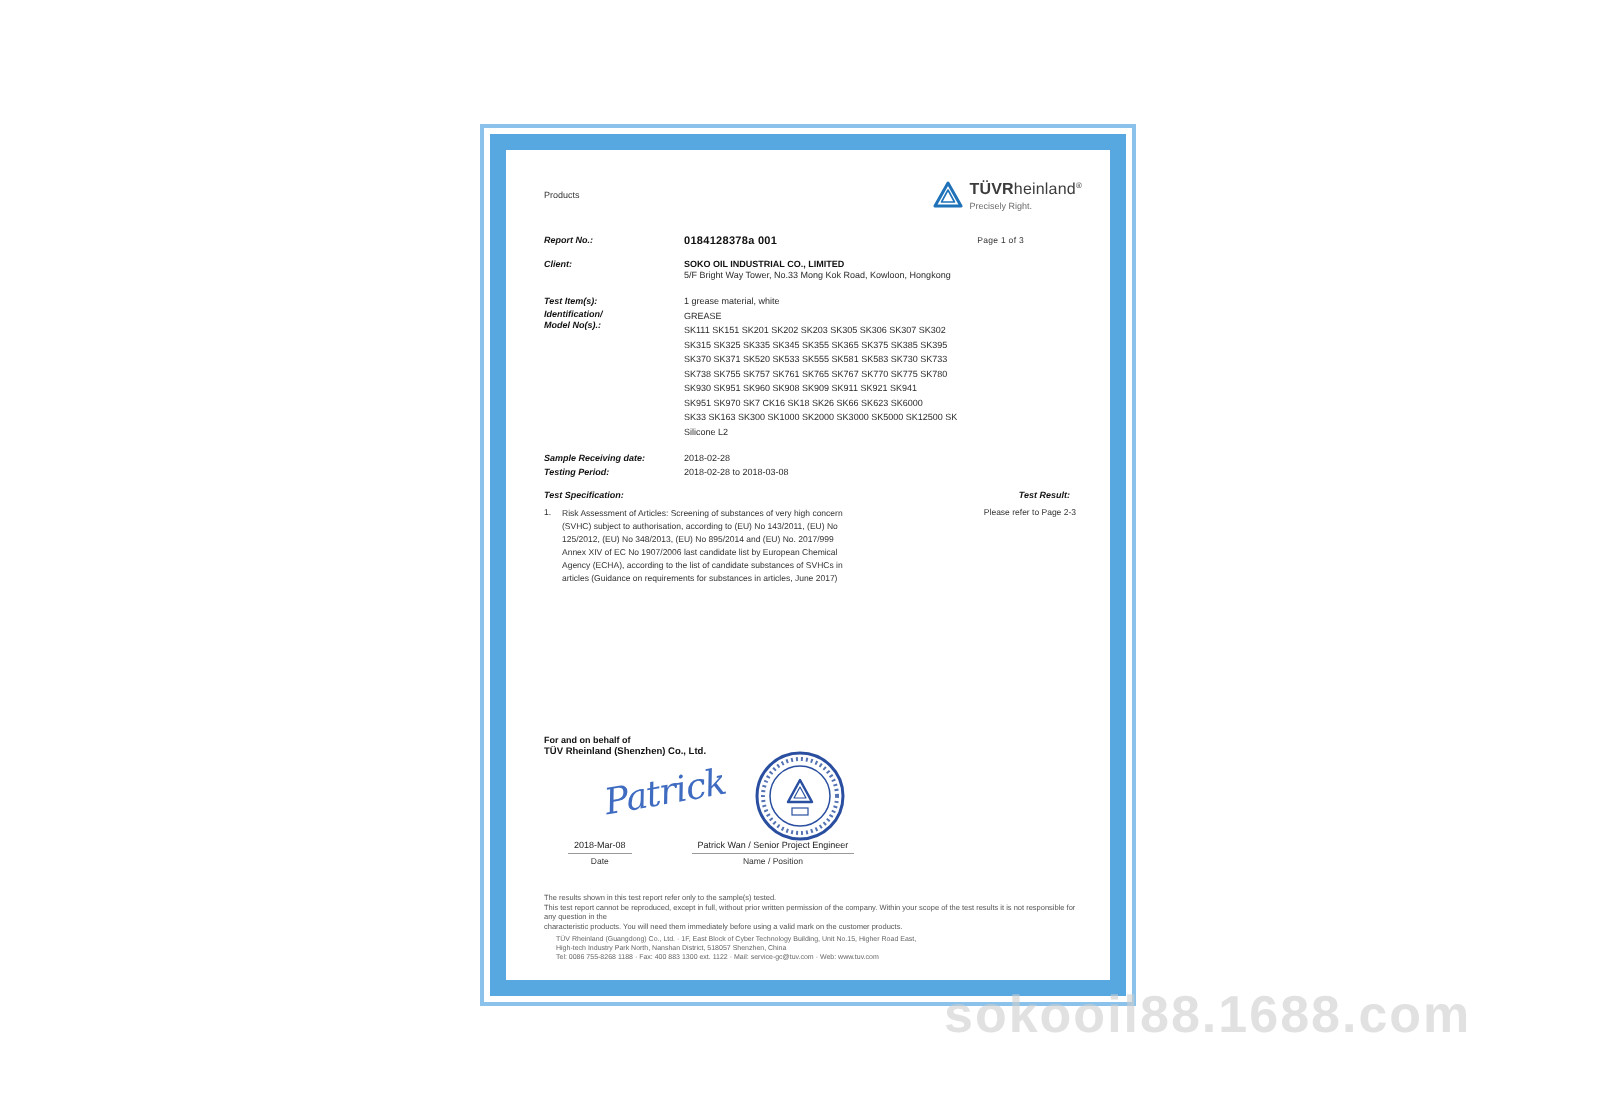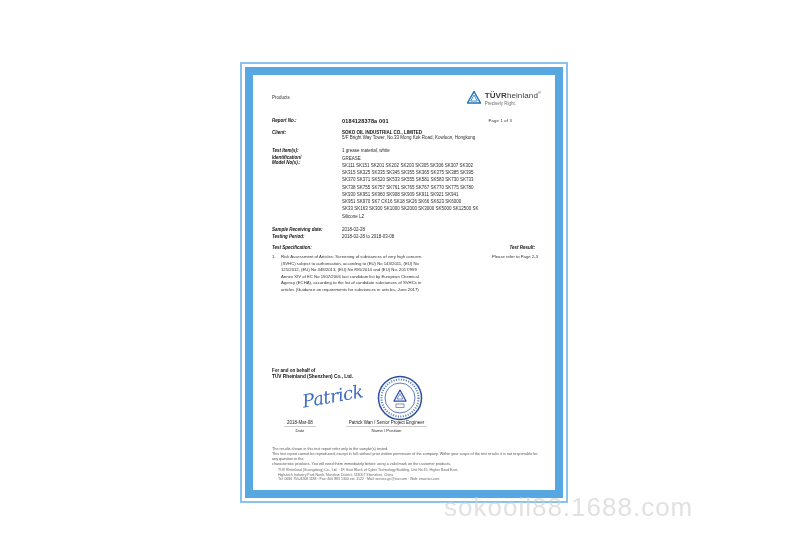--- a/index.html
+++ b/index.html
@@ -58,21 +58,21 @@
 
   .footer { margin-top:26px; color:#555; }
   .footer .disc div { font-size:7.5px; line-height:9.5px; }
   .footer .addr { margin-top:4px; margin-left:12px; }
   .footer .addr div { font-size:7px; line-height:9px; color:#666; }
 
   
   .wm-cn { position:absolute; left:382px; top:460px; font-size:25px; font-weight:bold;
            color:rgba(175,175,175,0.65); letter-spacing:3px; white-space:nowrap;
            -webkit-text-stroke:1px rgba(160,160,160,0.7); }
-  .wm-url { position:absolute; left:444px; top:492px; font-size:26px; font-weight:normal;
+  .wm-url { position:absolute; left:472px; top:492px; font-size:26px; font-weight:bold;
             color:rgba(205,205,205,0.6); letter-spacing:1px; white-space:nowrap; }
 </style>
 </head>
 <body>
 
 <div class="stage">
 
   <div class="card">
     <div class="card-inner">
       <div class="doc">

